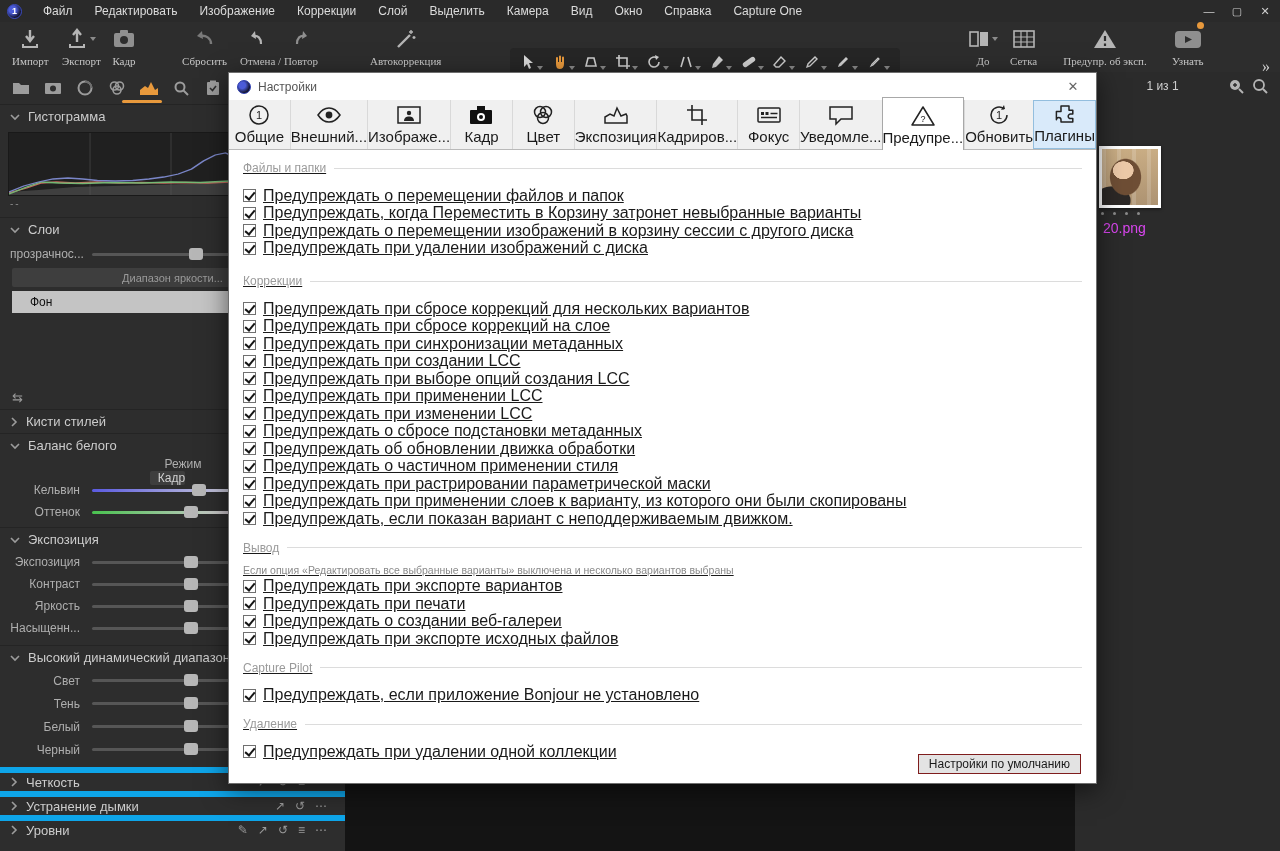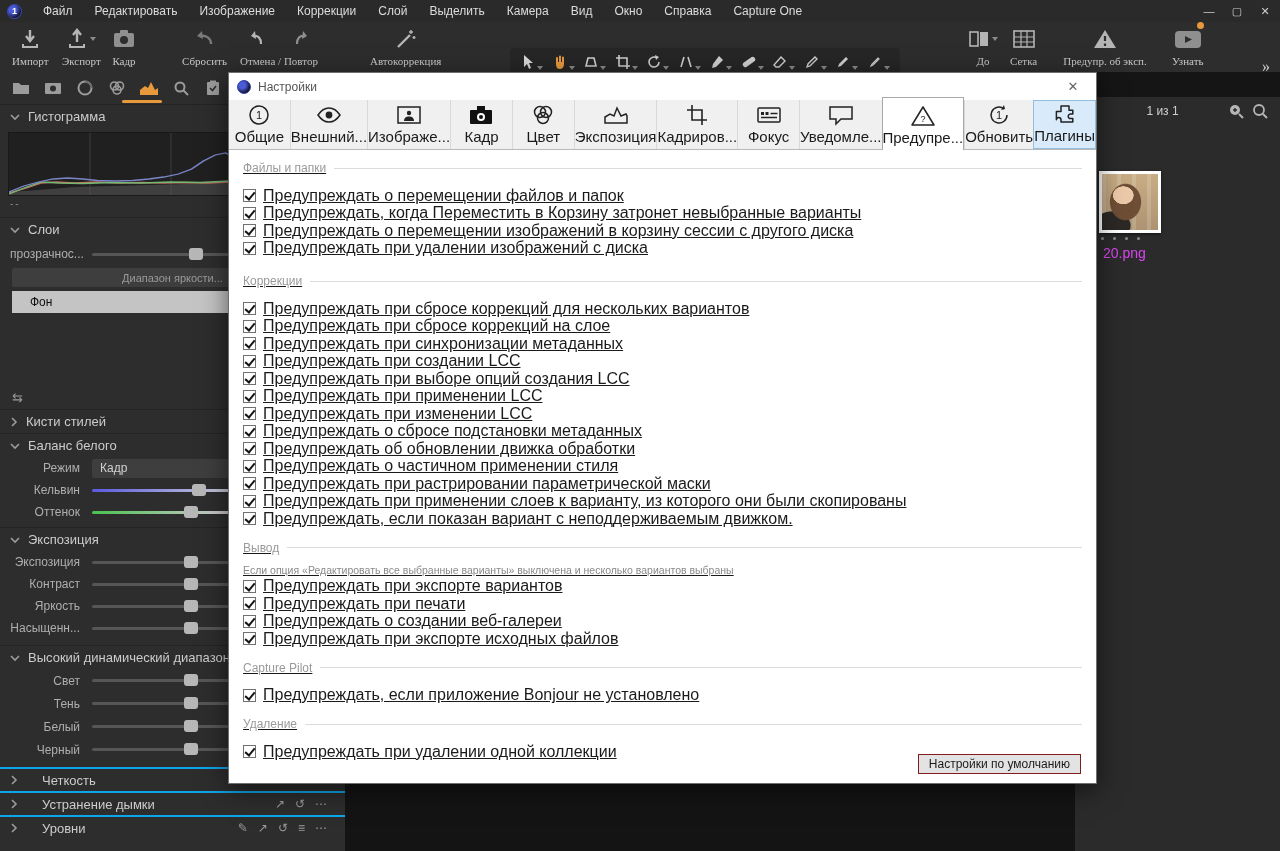--- a/index.html
+++ b/index.html
@@ -50,31 +50,31 @@
   .handle { position:absolute; top:-5px; width:14px; height:12px; background:#b7b7b7; border-radius:3px; }
   .track.kelvin { background:linear-gradient(90deg,#5a5ae0,#c8c8d8 55%,#cfcf70); }
   .track.tint { background:linear-gradient(90deg,#49c24f,#c8c8c8 52%,#d77bd7); }
   #lumaRange { margin:3px 12px 4px 12px; height:19px; background:#3e3e3e; border-radius:2px;
     color:#9a9a9a; font-size:11px; display:flex; align-items:center; justify-content:center; }
   #layerBg { margin:4px 12px 0 12px; height:22px; background:#c4c4c4; color:#101010; font-size:12px;
     display:flex; align-items:center; padding-left:18px; }
   #layerSpacer { height:72px; }
   #layerIcons { height:24px; display:flex; align-items:center; padding:0 12px; color:#9a9a9a; font-size:13px; }
   #layerIcons .right { margin-left:auto; display:flex; gap:14px; }
-  .moderow { display:flex; align-items:center; height:22px; padding-right:10px; }
+  .moderow { display:flex; align-items:center; height:22px; padding-right:10px;flex-direction:column; }
   .moderow .slbl { width:92px; text-align:right; padding-right:12px; color:#aeaeae; font-size:12px; flex:none; }
   #wbMode { flex:1; height:19px; background:#3e3e3e; border-radius:2px; color:#d0d0d0; font-size:12px;
     display:flex; align-items:center; padding-left:8px; }
   .collrow { height:24px; display:flex; align-items:center; padding:0 10px; color:#cccccc; font-size:13px;
-    border-top:2px solid #0ea5e9; gap:24px;justify-content:space-between; }
+    border-top:6px solid #0ea5e9; gap:8px;justify-content:space-between; }
   .collrow .icons { margin-left:auto; display:flex; gap:10px; color:#9a9a9a; font-size:12px; padding-right:8px; }
 
   
   #viewer { position:absolute; left:345px; top:72px; right:205px; bottom:0; background:#141414; z-index:0; }
-  #browser { position:absolute; right:0; top:72px; width:205px; bottom:0; background:#2b2b2b; z-index:1;margin-top:25px; }
+  #browser { position:absolute; right:0; top:72px; width:205px; bottom:0; background:#2b2b2b; z-index:1; }
   #browserhead { height:28px; display:flex; align-items:center; color:#b5b5b5; padding:0 12px; gap:8px; }
   #browsercount { flex:1; text-align:center; font-size:12px; color:#cfcfcf; }
   #thumbcard { position:absolute; left:24px; top:74px; width:62px; height:62px; background:#fff;
     box-shadow:0 1px 3px rgba(0,0,0,.6); padding:3px; }
   #thumbphoto { width:100%; height:100%;
     background:
       radial-gradient(ellipse 30% 26% at 38% 38%, #ecc9a8 0 60%, rgba(236,201,168,0) 63%),
       radial-gradient(ellipse 48% 56% at 42% 50%, #6e4e35 0 56%, rgba(110,78,53,0) 60%),
       radial-gradient(ellipse 55% 42% at 18% 92%, #2c2826 0 58%, rgba(44,40,38,0) 62%),
       repeating-linear-gradient(90deg, rgba(255,255,255,.16) 0 4px, rgba(0,0,0,0) 4px 15px),

